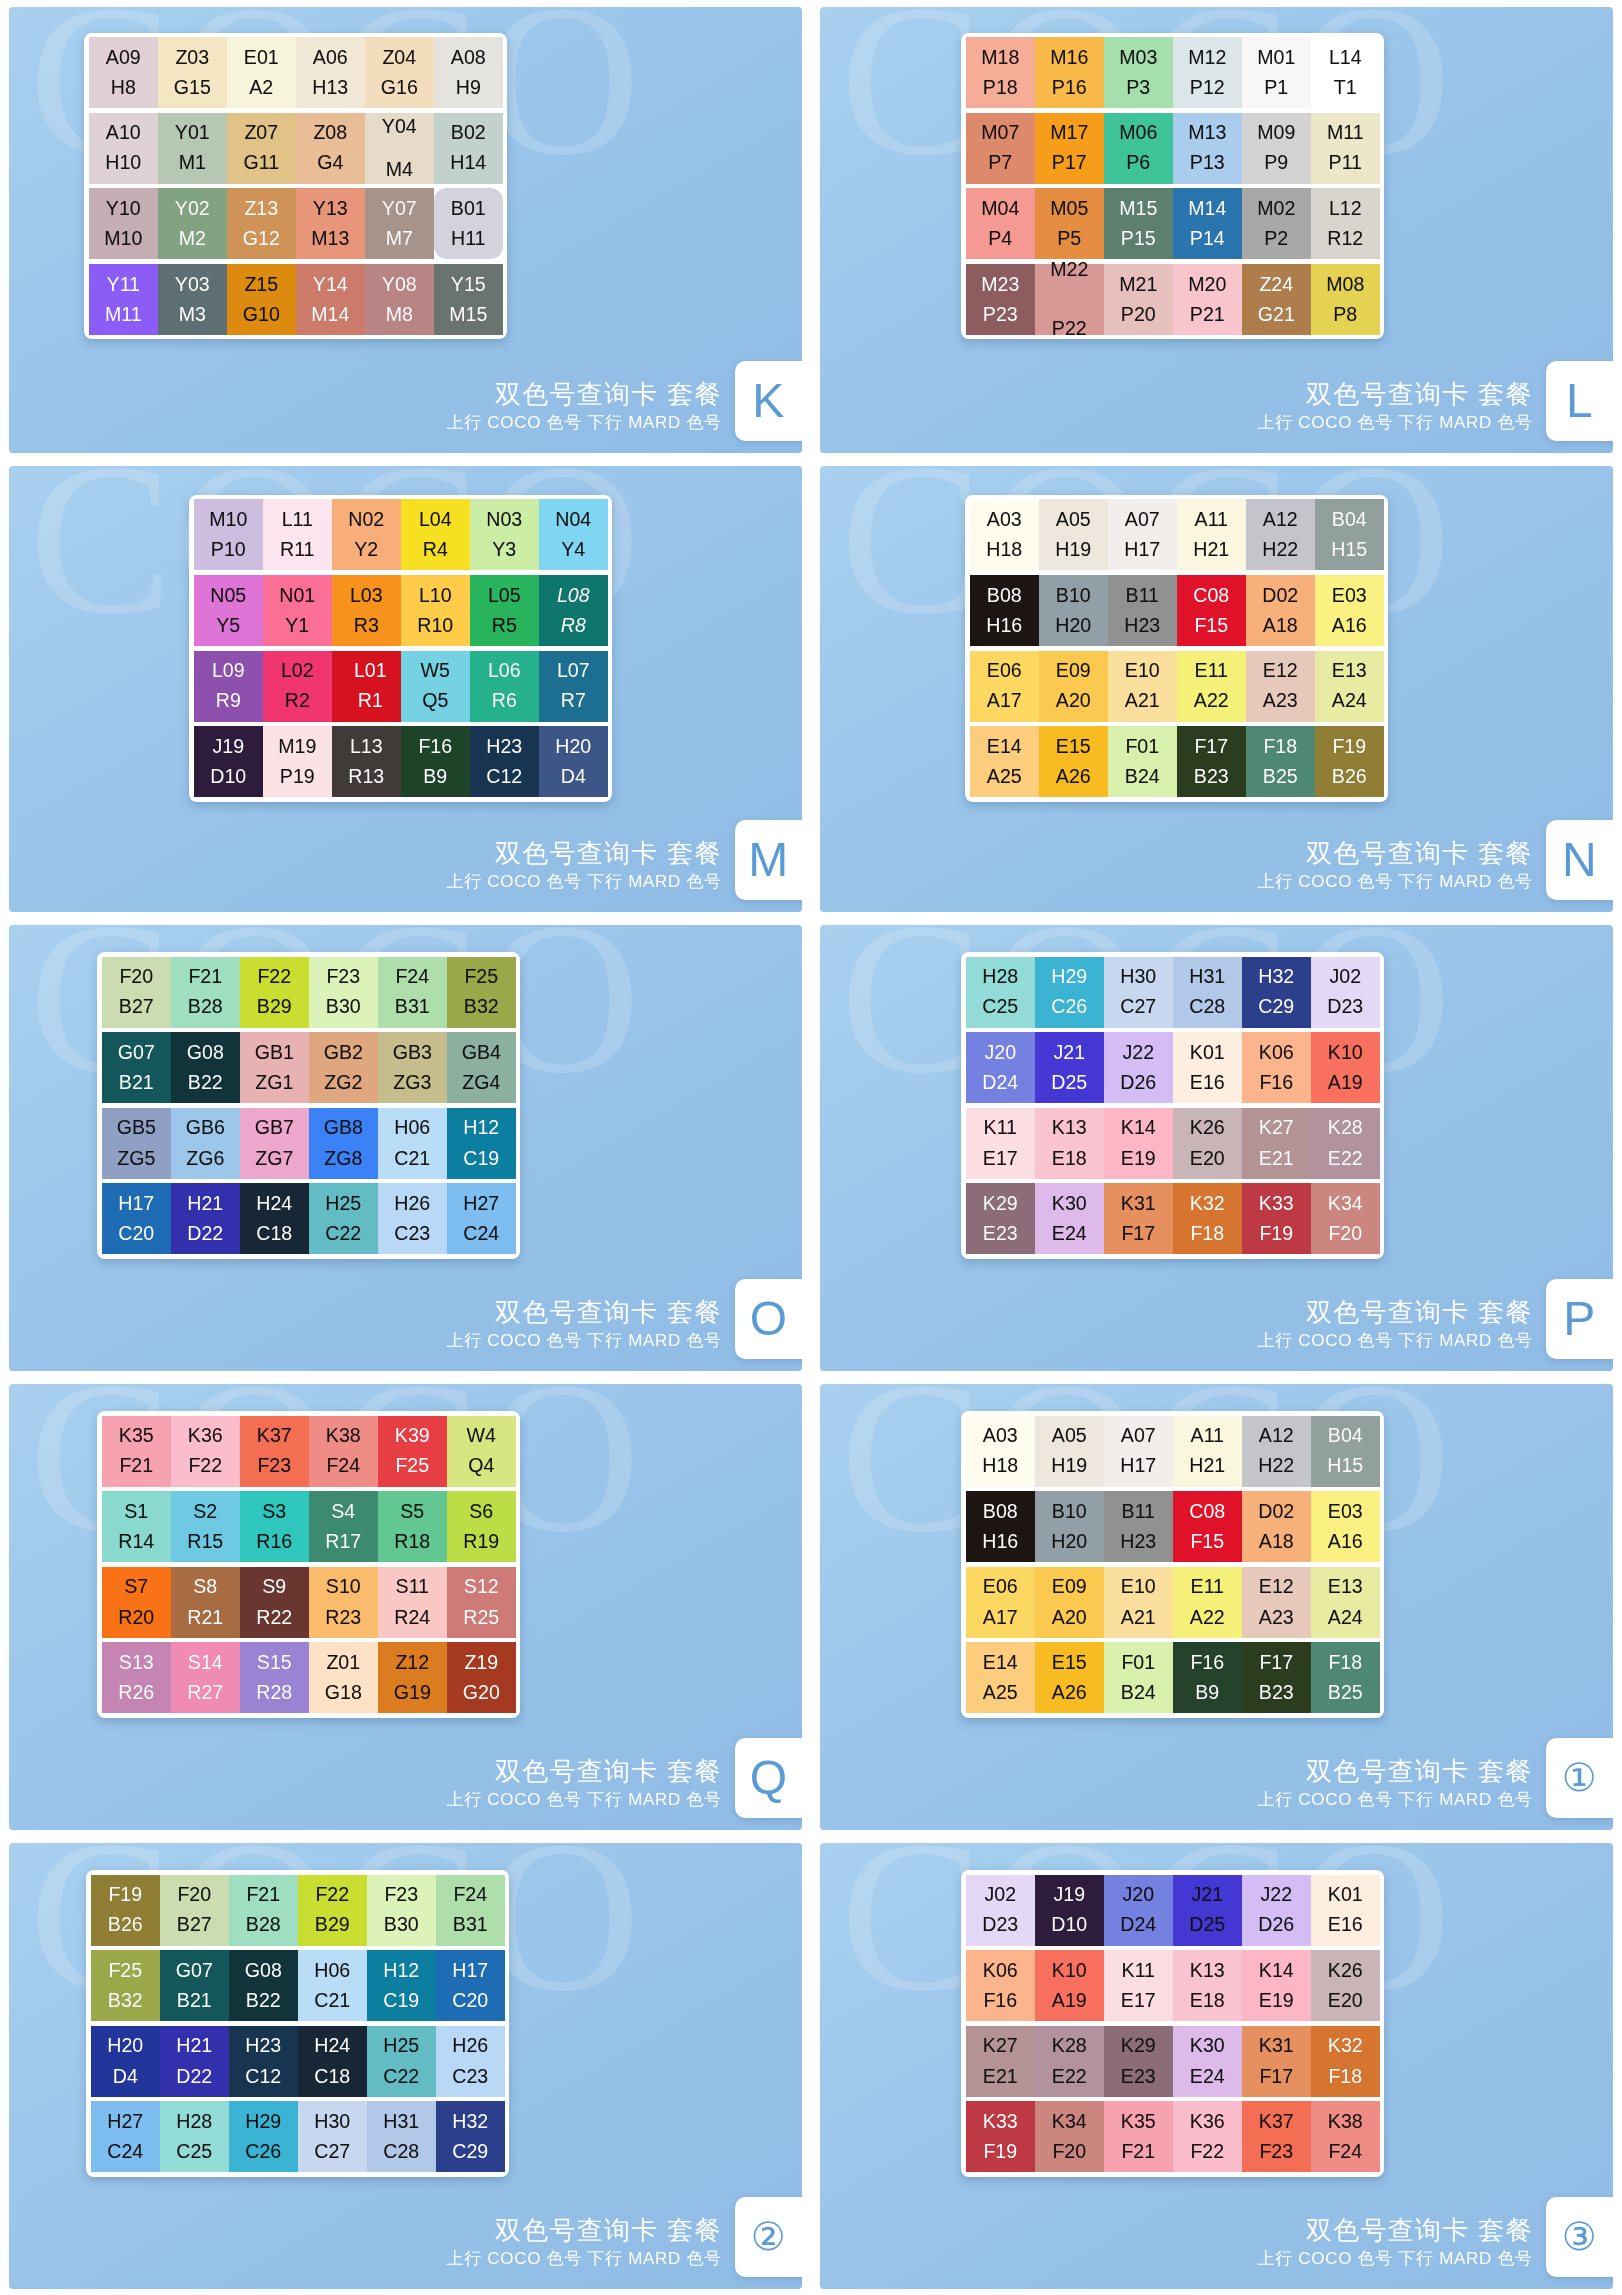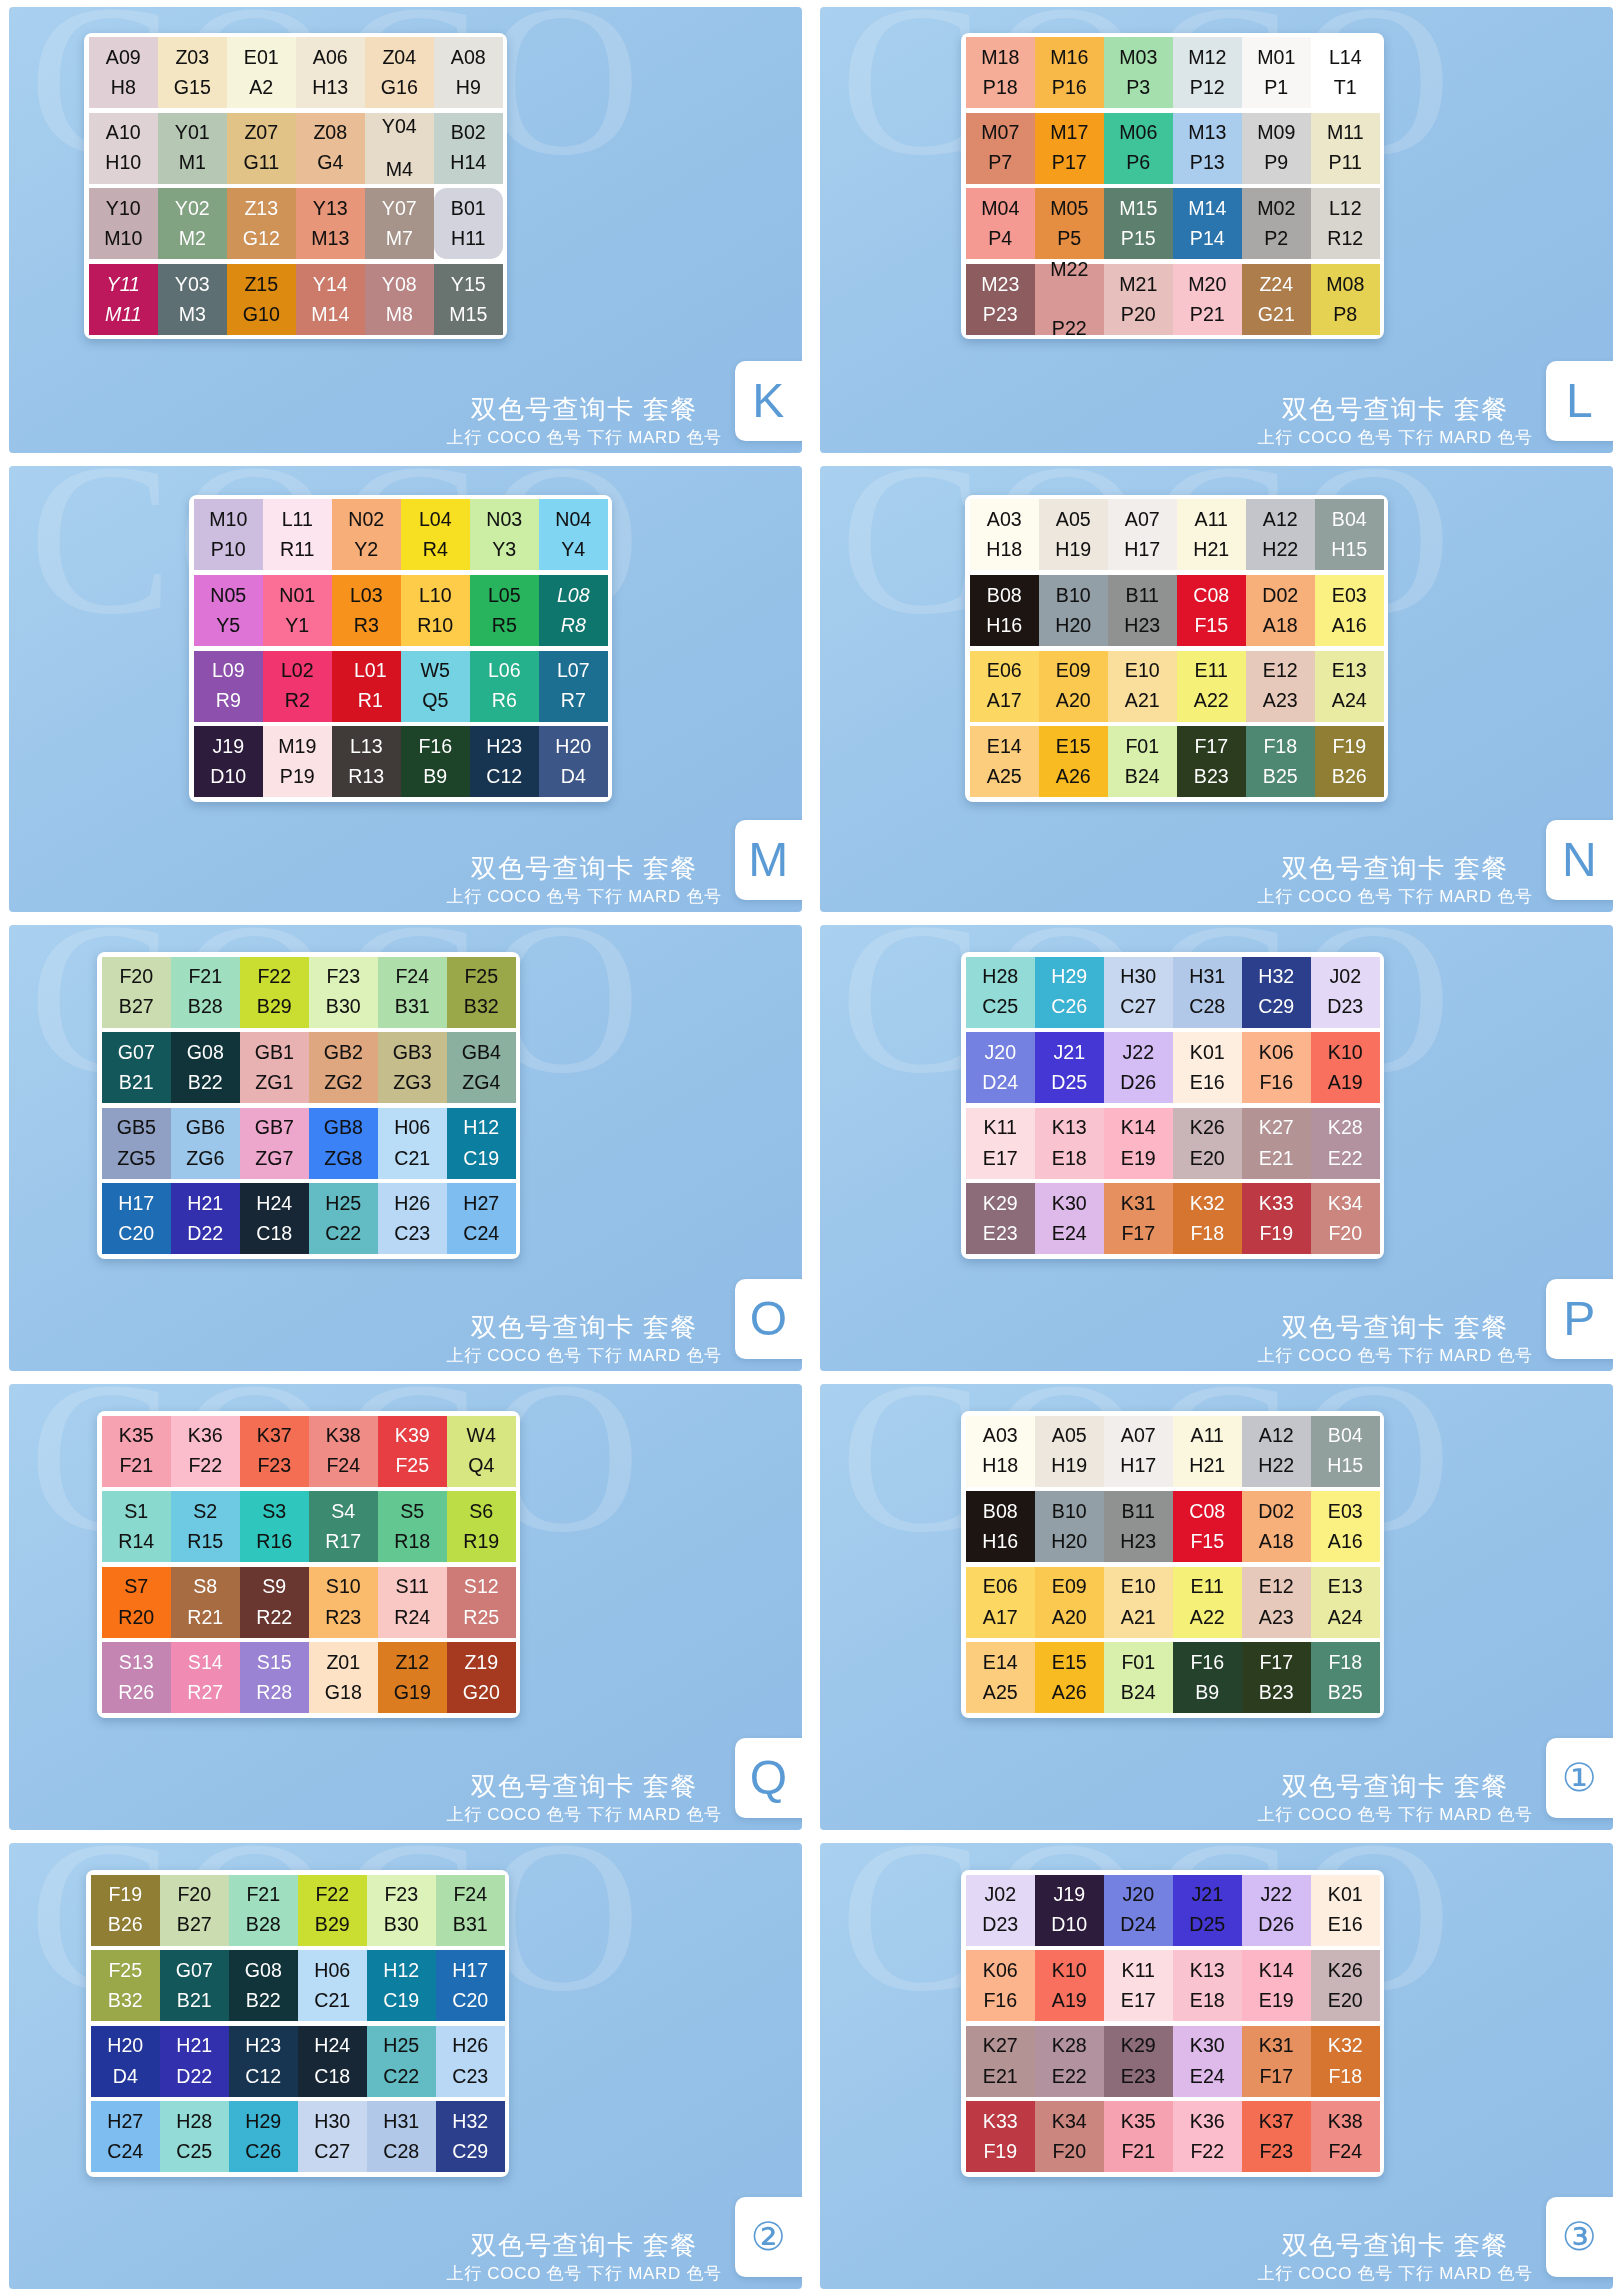--- a/index.html
+++ b/index.html
@@ -52,22 +52,22 @@
     gap: 10.5px;
   }
   .sw span {
     font-size: 19.6px;
     font-weight: 400;
     line-height: 1;
     text-shadow: 0 0 0.7px rgba(0,0,0,0.12);
   }
   .footer {
     position: absolute;
-    right: 80px; bottom: 2px;
-    text-align: center;
+    right: 80px; bottom: 17px;
+    text-align: right;
     color: #ffffff;
   }
   .footer .t1 { font-size: 26px; letter-spacing: 1.3px; line-height: 1.25; }
   .footer .t2 { font-size: 17px; letter-spacing: 0.7px; line-height: 1.5; }
   .badge {
     position: absolute;
     right: -17px; bottom: 11.8px;
     width: 84px; height: 80px;
     background: #ffffff;
     border-radius: 10.5px;
@@ -163,21 +163,21 @@
             <div class="sw" style="background: rgb(166, 148, 138); color: rgb(255, 255, 255);">
               <span>Y07</span>
               <span>M7</span>
             </div>
             <div class="sw" style="background: rgb(210, 211, 221); color: rgb(17, 17, 17); border-radius: 13px;">
               <span>B01</span>
               <span>H11</span>
             </div>
           </div>
           <div class="sw-row">
-            <div class="sw" style="background: #be185d; color: rgb(255, 255, 255); font-style: italic;">
+            <div class="sw" style="background: #8b5cf6; color: rgb(255, 255, 255);">
               <span>Y11</span>
               <span>M11</span>
             </div>
             <div class="sw" style="background: rgb(93, 111, 114); color: rgb(255, 255, 255);">
               <span>Y03</span>
               <span>M3</span>
             </div>
             <div class="sw" style="background: rgb(221, 138, 17); color: rgb(17, 17, 17);">
               <span>Z15</span>
               <span>G10</span>

